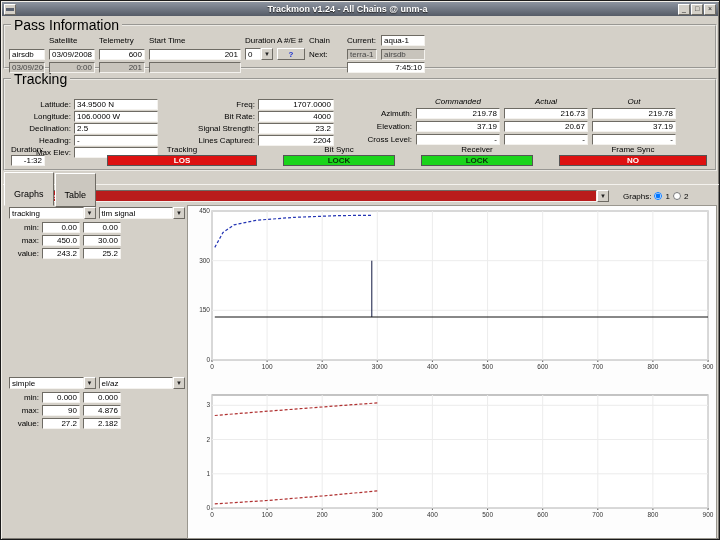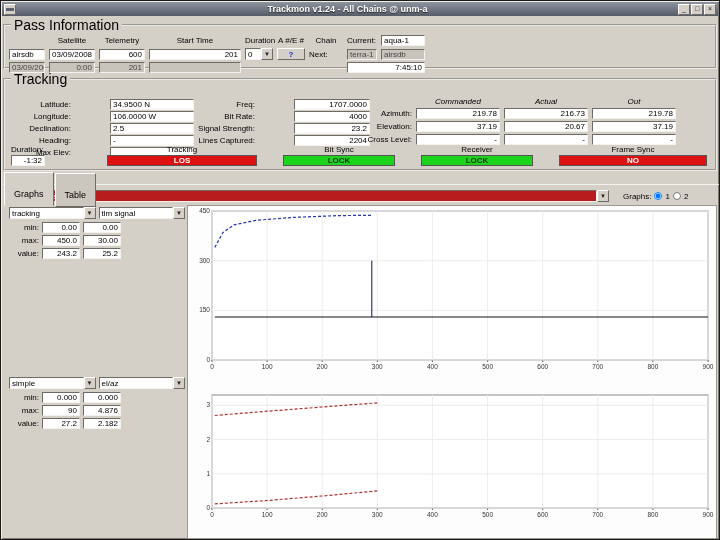--- a/index.html
+++ b/index.html
@@ -24,26 +24,26 @@
   .f.dis{background:#c8c4bc;color:#474747;}
   .btn{background:#d4d0c8;border:1px solid;border-color:#fff #6e6b64 #6e6b64 #fff;height:12px;font-size:8px;display:flex;align-items:center;justify-content:center;padding:0 3px;}
   .combo{display:flex;height:12px;}
   .combo .val{flex:1;background:#fff;border:1px solid;border-color:#6e6b64 #f4f2ee #f4f2ee #6e6b64;font-size:8px;padding:0 2px;display:flex;align-items:center;white-space:nowrap;overflow:hidden;}
   .combo .val.sel{background:#b91c1c;color:#fff;}
   .combo .arrow{width:12px;background:#d4d0c8;border:1px solid;border-color:#fff #6e6b64 #6e6b64 #fff;font-size:6px;display:flex;align-items:center;justify-content:center;color:#222;}
   .lbl{font-size:8px;white-space:nowrap;}
 
   
   .pi-grid{display:grid;grid-template-columns:36px 46px 46px 92px 28px 28px 34px 30px 44px;column-gap:4px;row-gap:2px;align-items:center;margin-top:1px;}
-  .pi-grid .hdr{font-size:8px;text-align:center;}
+  .pi-grid .hdr{font-size:8px;text-align:left;}
   .c2{grid-column:2}.c3{grid-column:3}.c4{grid-column:4}.c5{grid-column:5}.c6{grid-column:6}.c7{grid-column:7}
   .help{color:#1a2fd0;font-weight:bold;}
 
   
-  .tr-row{display:flex;align-items:center;margin:1px 0;gap:36px;}
+  .tr-row{display:flex;align-items:center;margin:1px 0;}
   .tr-row .lbl{width:62px;text-align:right;margin-right:3px;}
   .tr-left{position:absolute;left:4px;top:11px;}
   .tr-left .f{width:84px;}
   .tr-mid{position:absolute;left:168px;top:11px;}
   .tr-mid .lbl{width:82px;}
   .tr-mid .f{width:76px;}
   .tr-table{position:absolute;left:345px;top:10px;display:grid;grid-template-columns:62px 84px 84px 84px;column-gap:4px;row-gap:2px;align-items:center;}
   .tr-table .th{font-size:8px;text-align:center;font-style:italic;}
   .tr-table .rl{font-size:8px;text-align:right;}
   .tr-status{position:absolute;left:6px;right:8px;bottom:3px;display:flex;justify-content:space-between;align-items:flex-end;}

